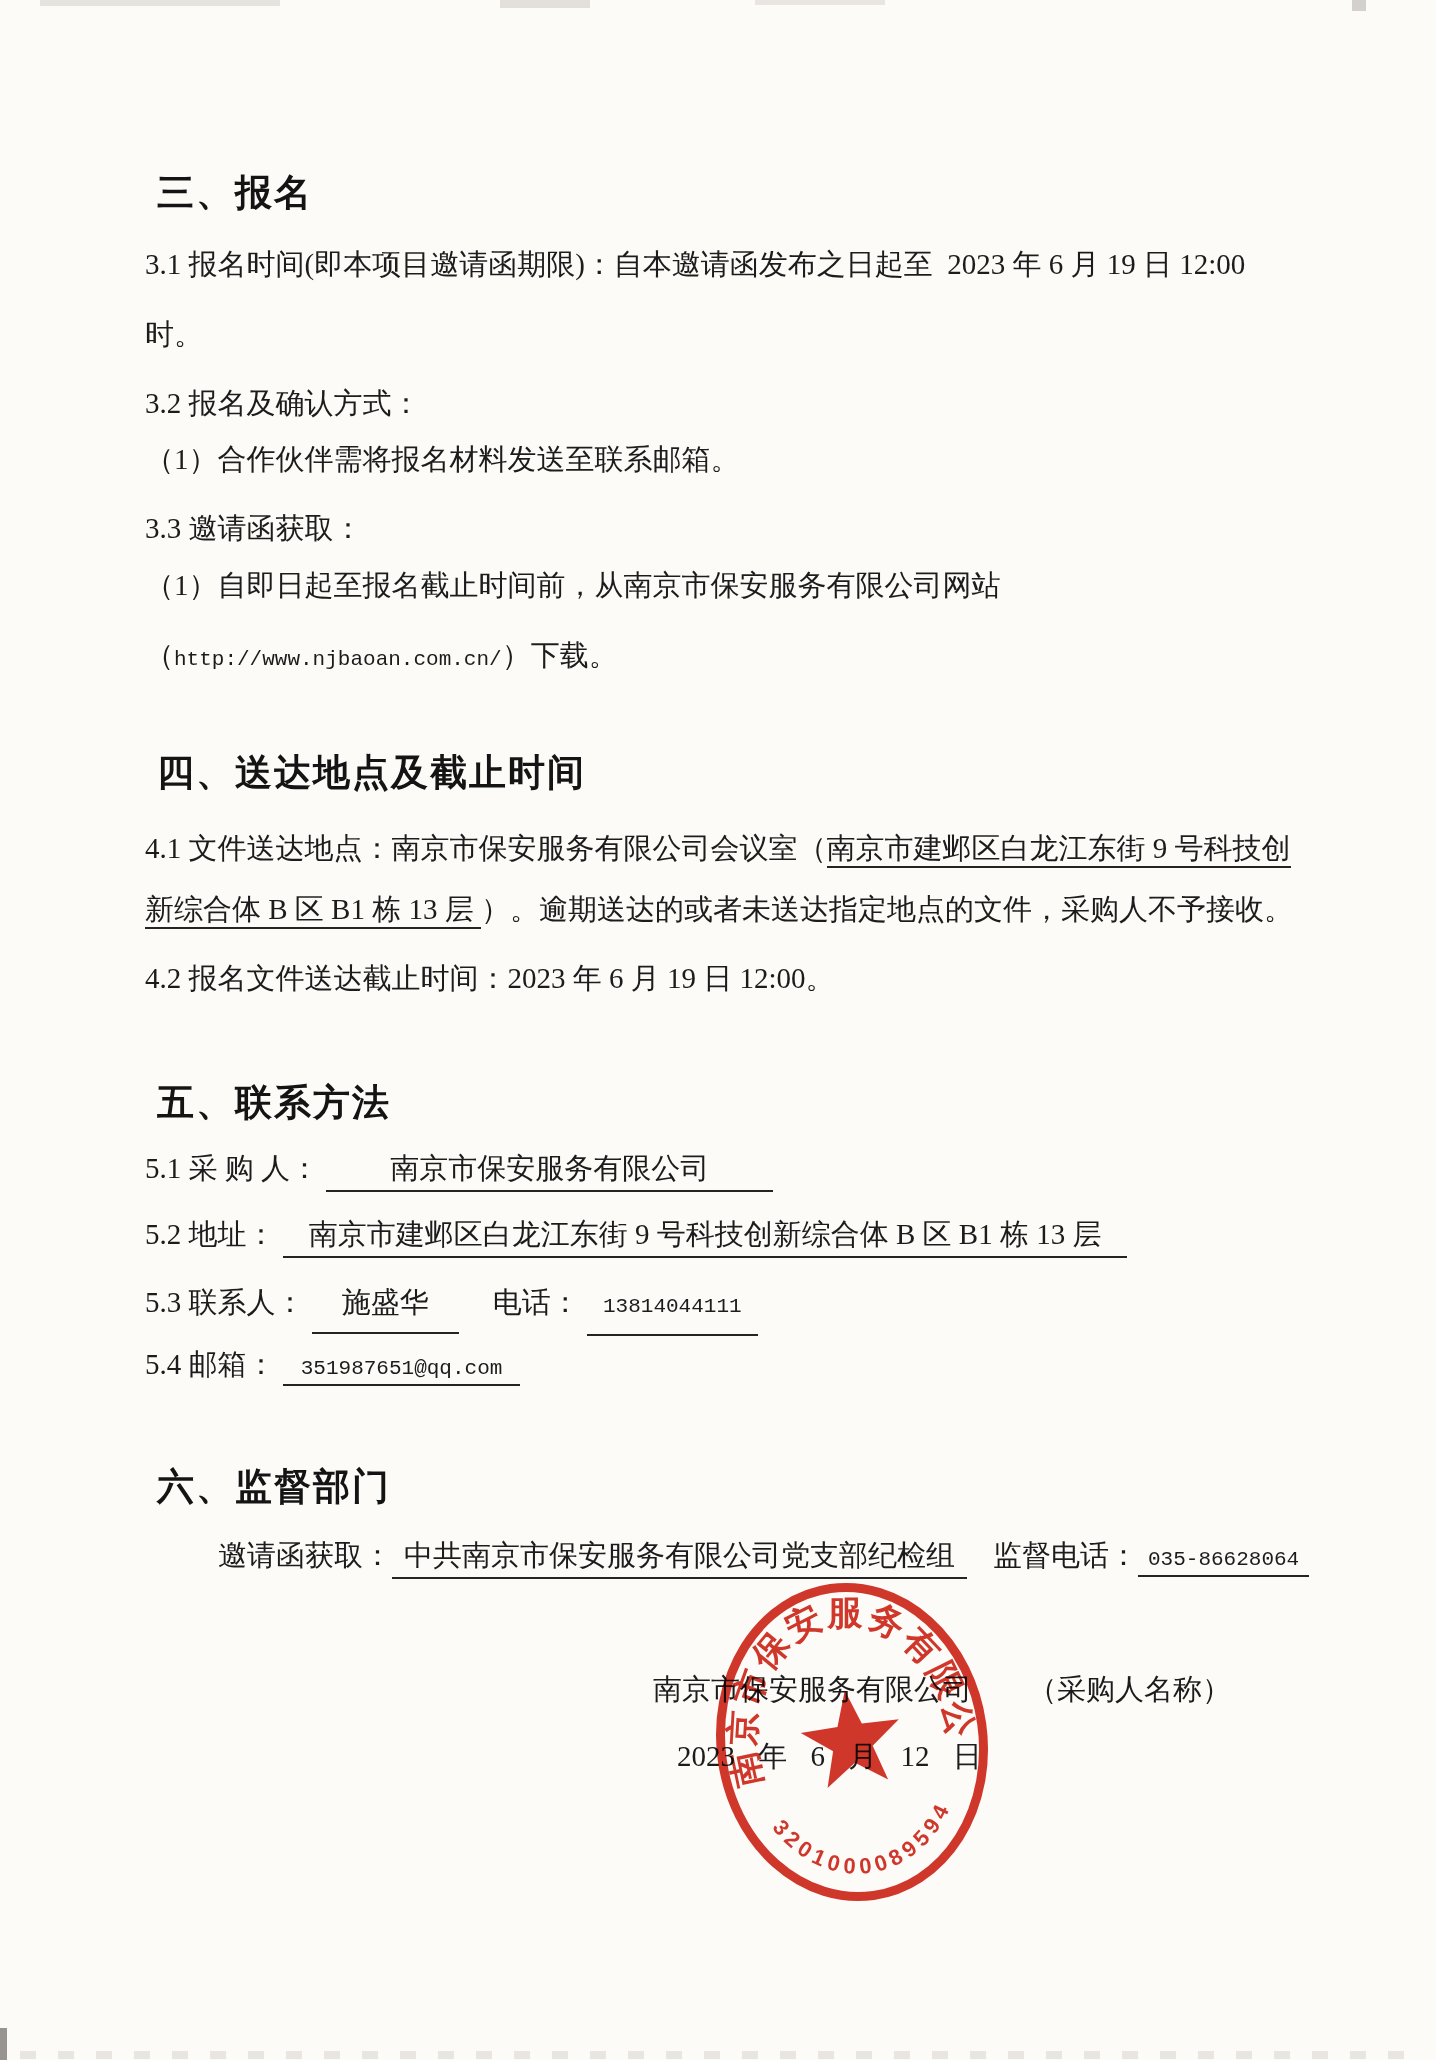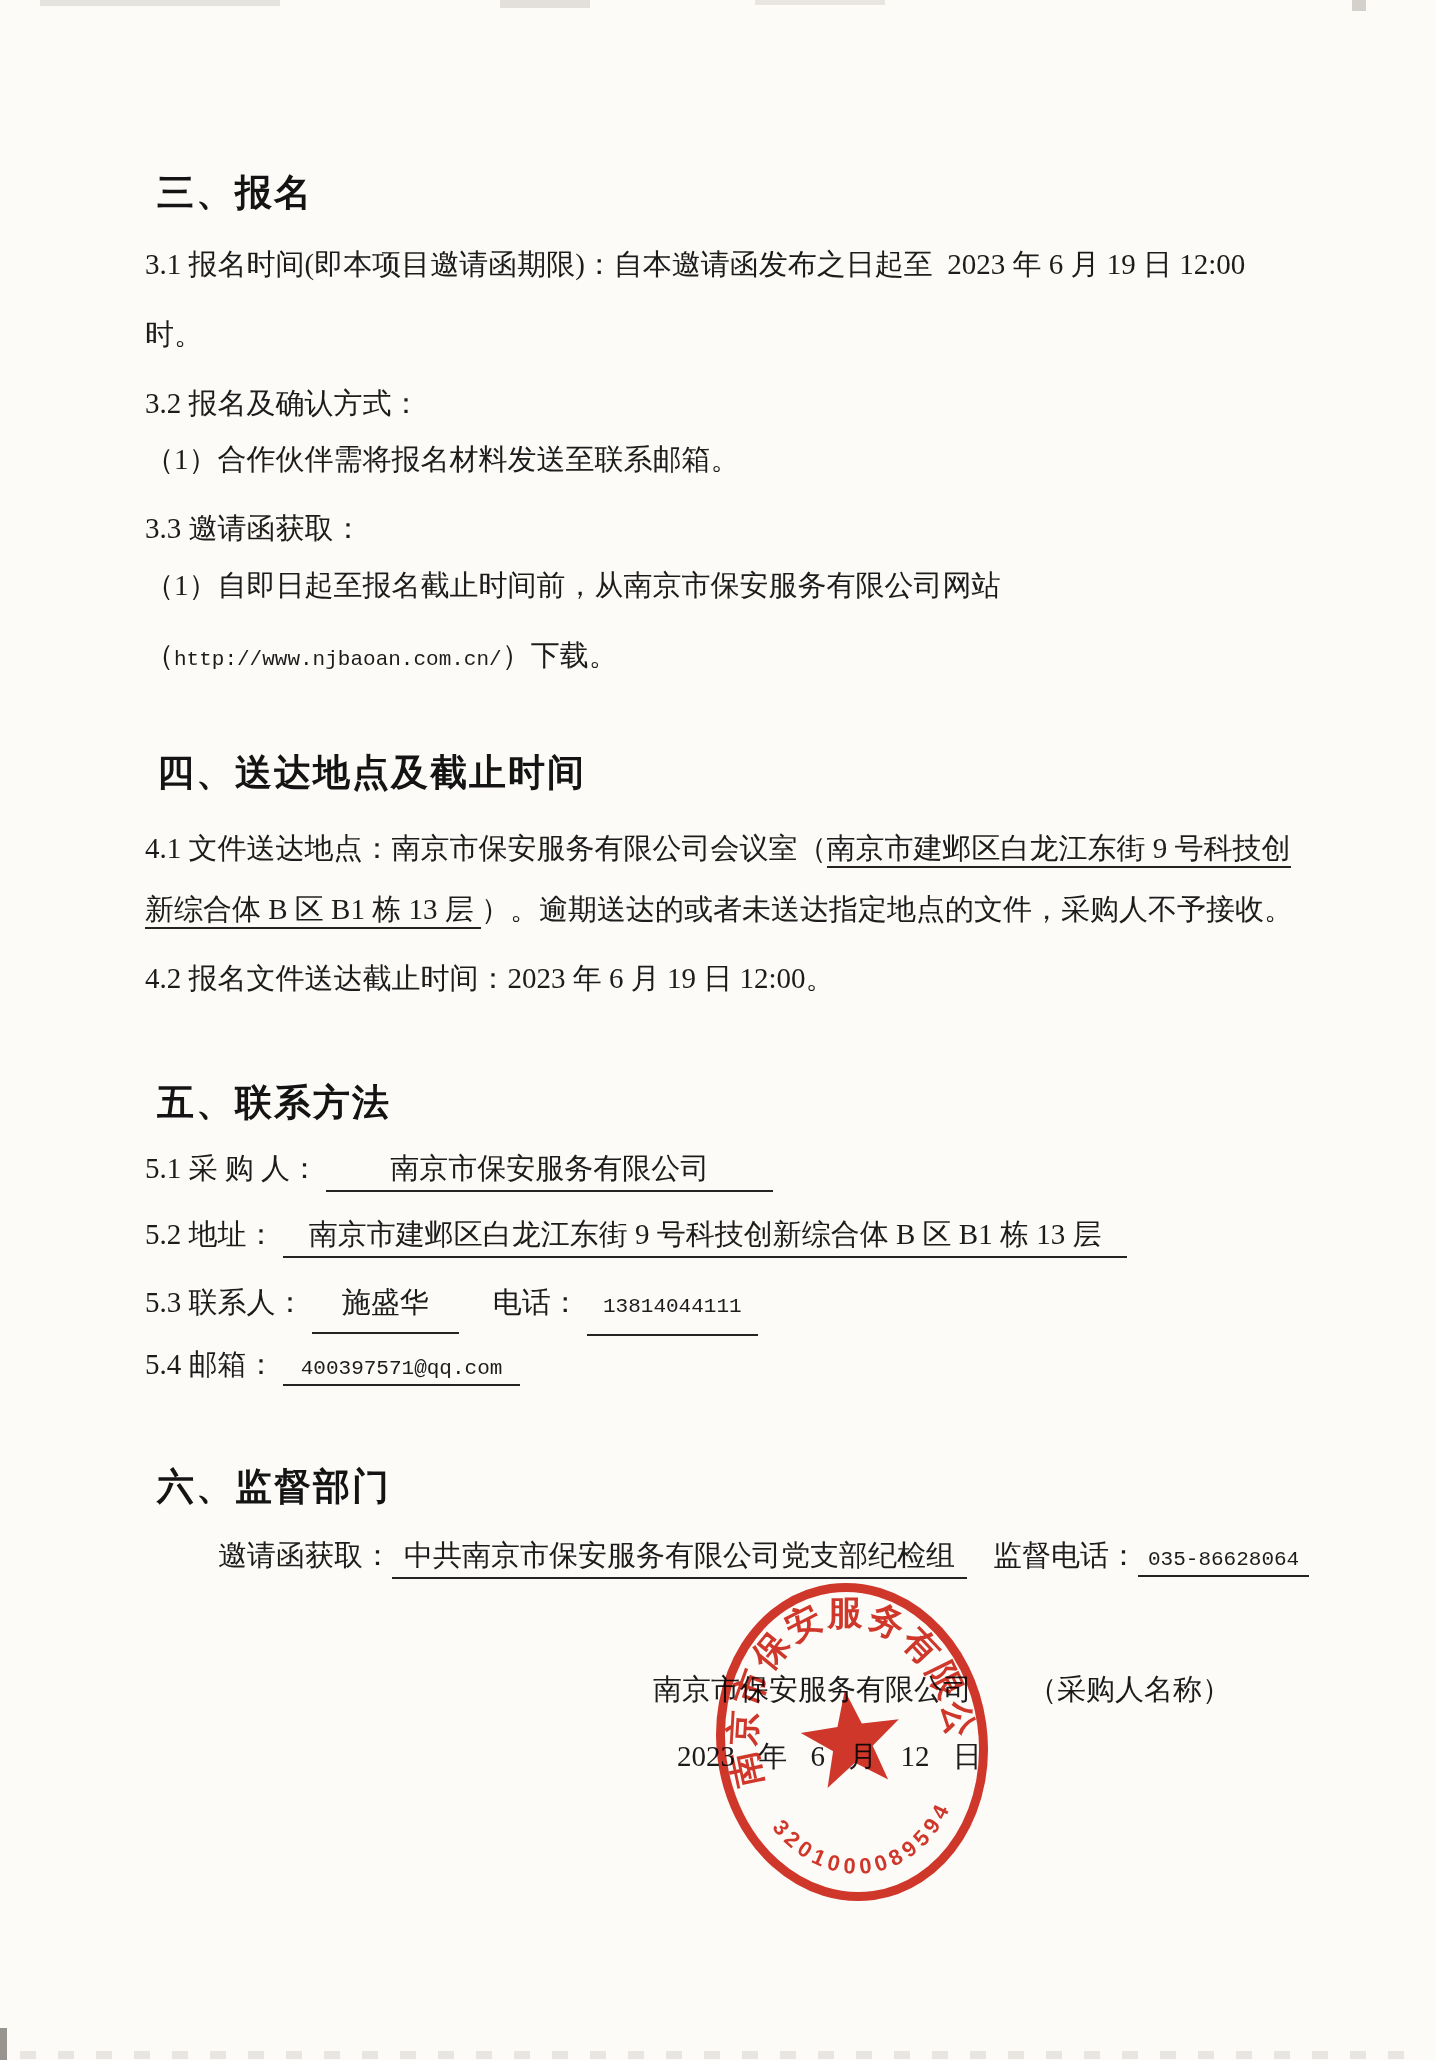--- a/index.html
+++ b/index.html
@@ -68,21 +68,21 @@
 
   <h2 class="sec-heading" style="top:748px">四、送达地点及截止时间</h2>
   <p class="line" style="top:830px"><span>4.1 文件送达地点：南京市保安服务有限公司会议室（</span><span class="u">南京市建邺区白龙江东街 9 号科技创</span></p>
   <p class="line" style="top:891px"><span class="u">新综合体 B 区 B1 栋 13 层 </span><span>）。逾期送达的或者未送达指定地点的文件，采购人不予接收。</span></p>
   <p class="line" style="top:960px">4.2 报名文件送达截止时间：2023 年 6 月 19 日 12:00。</p>
 
   <h2 class="sec-heading" style="top:1078px">五、联系方法</h2>
   <p class="line" style="top:1150px"><span>5.1 采 购 人：</span><span> </span><span class="blank" style="padding:0 64px 2px">南京市保安服务有限公司</span></p>
   <p class="line" style="top:1216px"><span>5.2 地址：</span><span> </span><span class="blank" style="padding:0 26px 2px">南京市建邺区白龙江东街 9 号科技创新综合体 B 区 B1 栋 13 层</span></p>
   <p class="line" style="top:1284px"><span>5.3 联系人：</span><span> </span><span class="blank" style="padding:0 30px 10px">施盛华</span><span class="gap" style="width:34px"></span><span>电话：</span><span> </span><span class="blank mono" style="padding:0 16px 14px">13814044111</span></p>
-  <p class="line" style="top:1346px"><span>5.4 邮箱：</span><span> </span><span class="blank mono" style="padding:0 18px 2px">400397571@qq.com</span></p>
+  <p class="line" style="top:1346px"><span>5.4 邮箱：</span><span> </span><span class="blank mono" style="padding:0 18px 2px">351987651@qq.com</span></p>
 
   <h2 class="sec-heading" style="top:1462px">六、监督部门</h2>
   <p class="line" style="top:1537px;left:218px"><span>邀请函获取：</span><span class="blank" style="padding:0 12px 2px">中共南京市保安服务有限公司党支部纪检组</span><span class="gap" style="width:26px"></span><span>监督电话：</span><span class="blank mono" style="padding:0 10px 2px">035-86628064</span></p>
 
   <p class="line" style="top:1671px;left:653px"><span>南京市保安服务有限公司</span><span class="gap"></span><span>（采购人名称）</span></p>
   <p class="line date-line" style="top:1738px;left:677px">2023 年 6 月 12 日</p>
 
   <svg class="stamp" width="324" height="364" viewBox="-162 -182 324 364">
     <g transform="rotate(-8)">
       <ellipse cx="0" cy="0" rx="131" ry="155" fill="none" stroke-width="9" stroke="#d0291c"></ellipse>

